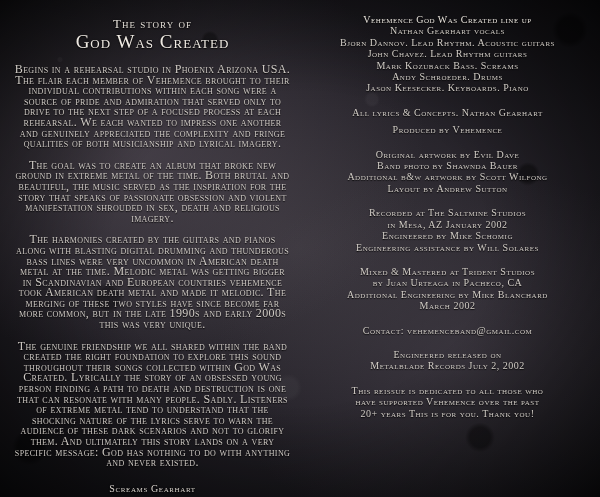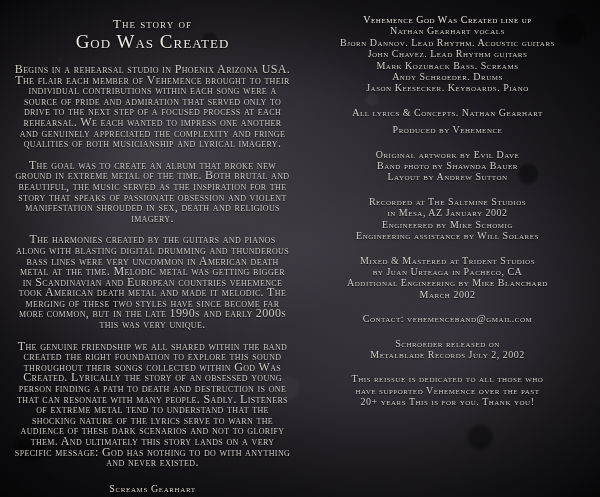--- a/index.html
+++ b/index.html
@@ -154,20 +154,21 @@
 
       <div class="block">
         <div class="credit-line">All lyrics &amp; Concepts. Nathan Gearhart</div>
         <div class="spacer-sm"></div>
         <div class="credit-line">Produced by Vehemence</div>
       </div>
 
       <div class="block">
         <div class="credit-line">Original artwork by Evil Dave</div>
         <div class="credit-line">Band photo by Shawnda Bauer</div>
+        <div class="credit-line">Additional b&amp;w artwork by Scott Wilfong</div>
         <div class="credit-line">Layout by Andrew Sutton</div>
       </div>
 
       <div class="block">
         <div class="credit-line">Recorded at The Saltmine Studios</div>
         <div class="credit-line">in Mesa, AZ January 2002</div>
         <div class="credit-line">Engineered by Mike Schomig</div>
         <div class="credit-line">Engineering assistance by Will Solares</div>
       </div>
 
@@ -176,21 +177,21 @@
         <div class="credit-line">by Juan Urteaga in Pacheco, CA</div>
         <div class="credit-line">Additional Engineering by Mike Blanchard</div>
         <div class="credit-line">March 2002</div>
       </div>
 
       <div class="block">
         <div class="credit-line">Contact: vehemenceband@gmail.com</div>
       </div>
 
       <div class="block">
-        <div class="credit-line">Schroeder released on</div>
+        <div class="credit-line">Engineered released on</div>
         <div class="credit-line">Metalblade Records July 2, 2002</div>
       </div>
 
       <div class="block">
         <div class="credit-line">This reissue is dedicated to all those who</div>
         <div class="credit-line">have supported Vehemence over the past</div>
         <div class="credit-line">20+ years This is for you. Thank you!</div>
       </div>
 
     </div>

